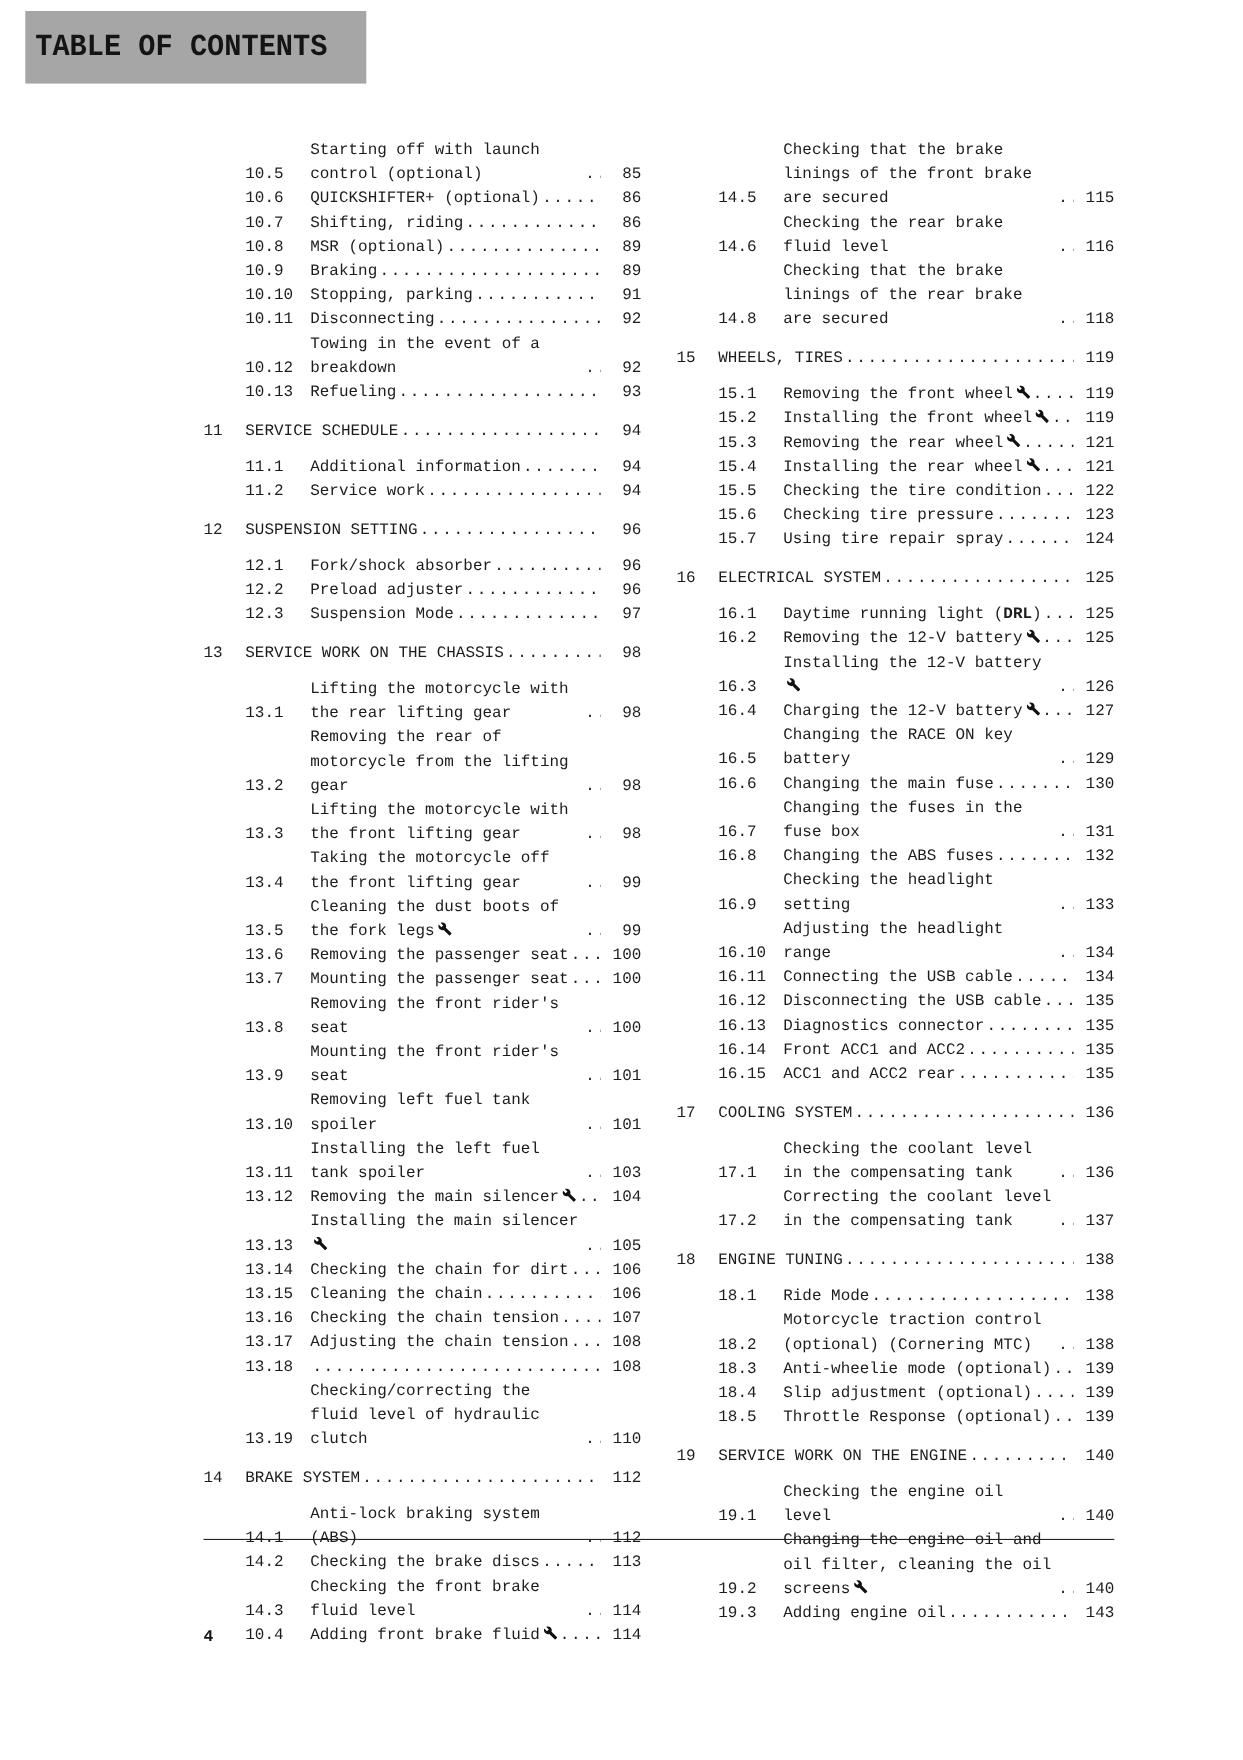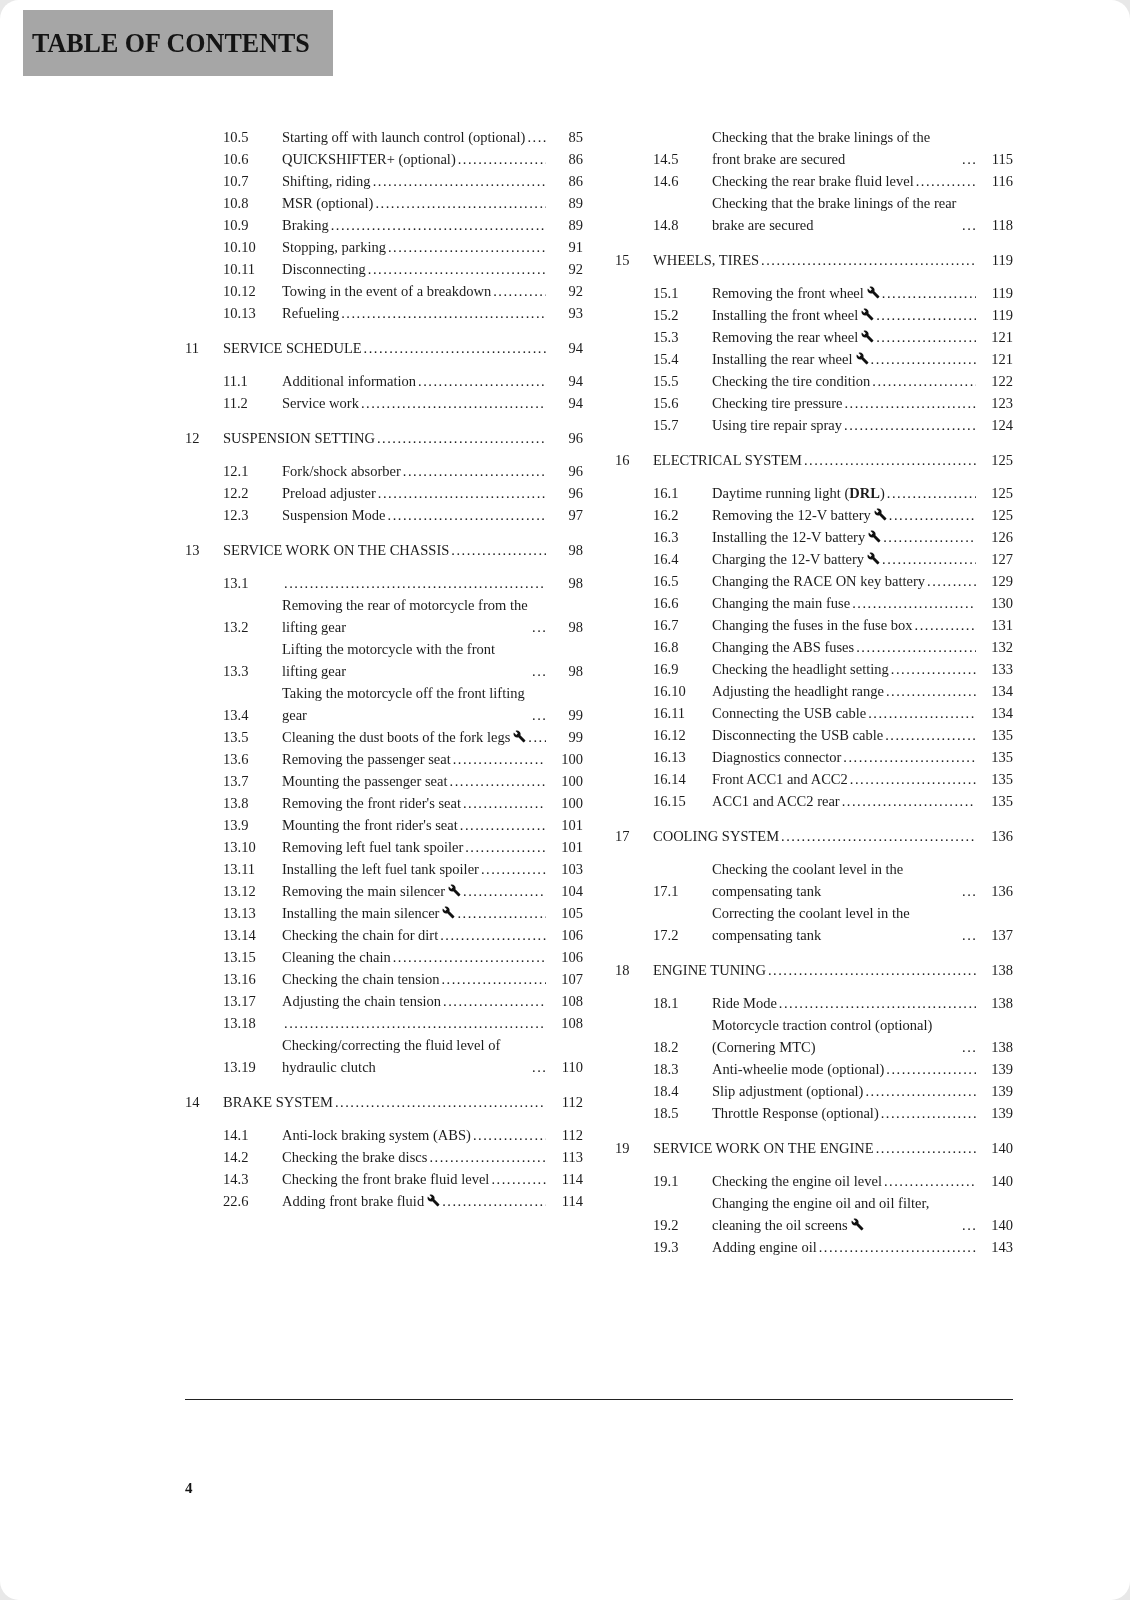--- a/index.html
+++ b/index.html
@@ -2,24 +2,23 @@
 <html><head>
 <meta charset="utf-8">
 <style>
   html, body { margin: 0; padding: 0; background: #e8e8e8; }
   .page {
     position: relative;
     width: 1130px;
     height: 1600px;
     background: #ffffff;
     color: #1c1c1c;
-    font-family: Liberation Serif, serif;
+    font-family: Liberation Mono, monospace;
     overflow: hidden;
     margin: 0 auto;
-    border-radius: 19px;
   }
   .header-block {
     position: absolute;
     left: 23px;
     top: 10px;
     width: 310px;
     height: 66px;
     background: #a6a6a6;
     display: flex;
     align-items: center;
@@ -209,20 +208,21 @@
           <span class="pagenum">97</span>
         </div>
         <div class="toc-row section">
           <span class="num">13</span>
           <span class="title">SERVICE WORK ON THE CHASSIS</span>
           <span class="leader"></span>
           <span class="pagenum">98</span>
         </div>
         <div class="toc-row entry">
           <span class="num">13.1</span>
+          <span class="title">Lifting the motorcycle with the rear lifting gear</span>
           <span class="leader"></span>
           <span class="pagenum">98</span>
         </div>
         <div class="toc-row entry">
           <span class="num">13.2</span>
           <span class="title">Removing the rear of motorcycle from the lifting gear</span>
           <span class="leader"></span>
           <span class="pagenum">98</span>
         </div>
         <div class="toc-row entry">
@@ -350,21 +350,21 @@
           <span class="leader"></span>
           <span class="pagenum">113</span>
         </div>
         <div class="toc-row entry">
           <span class="num">14.3</span>
           <span class="title">Checking the front brake fluid level</span>
           <span class="leader"></span>
           <span class="pagenum">114</span>
         </div>
         <div class="toc-row entry">
-          <span class="num">22.6</span>
+          <span class="num">10.4</span>
           <span class="title">Adding front brake fluid<svg class="wrench" viewBox="0 0 24 24" width="13" height="13" aria-hidden="true">
               <path fill="#111" d="M22.7 19l-9.1-9.1c.9-2.3.4-5-1.5-6.9-2-2-5-2.4-7.4-1.3L9 6 6 9 1.6 4.7C.4 7.1.9 10.1 2.9 12.1c1.9 1.9 4.6 2.4 6.9 1.5l9.1 9.1c.4.4 1 .4 1.4 0l2.3-2.3c.5-.4.5-1.1.1-1.4z"></path>
             </svg></span>
           <span class="leader"></span>
           <span class="pagenum">114</span>
         </div>
       </section>
     <section class="toc-col">
         <div class="toc-row entry">
           <span class="num">14.5</span>

